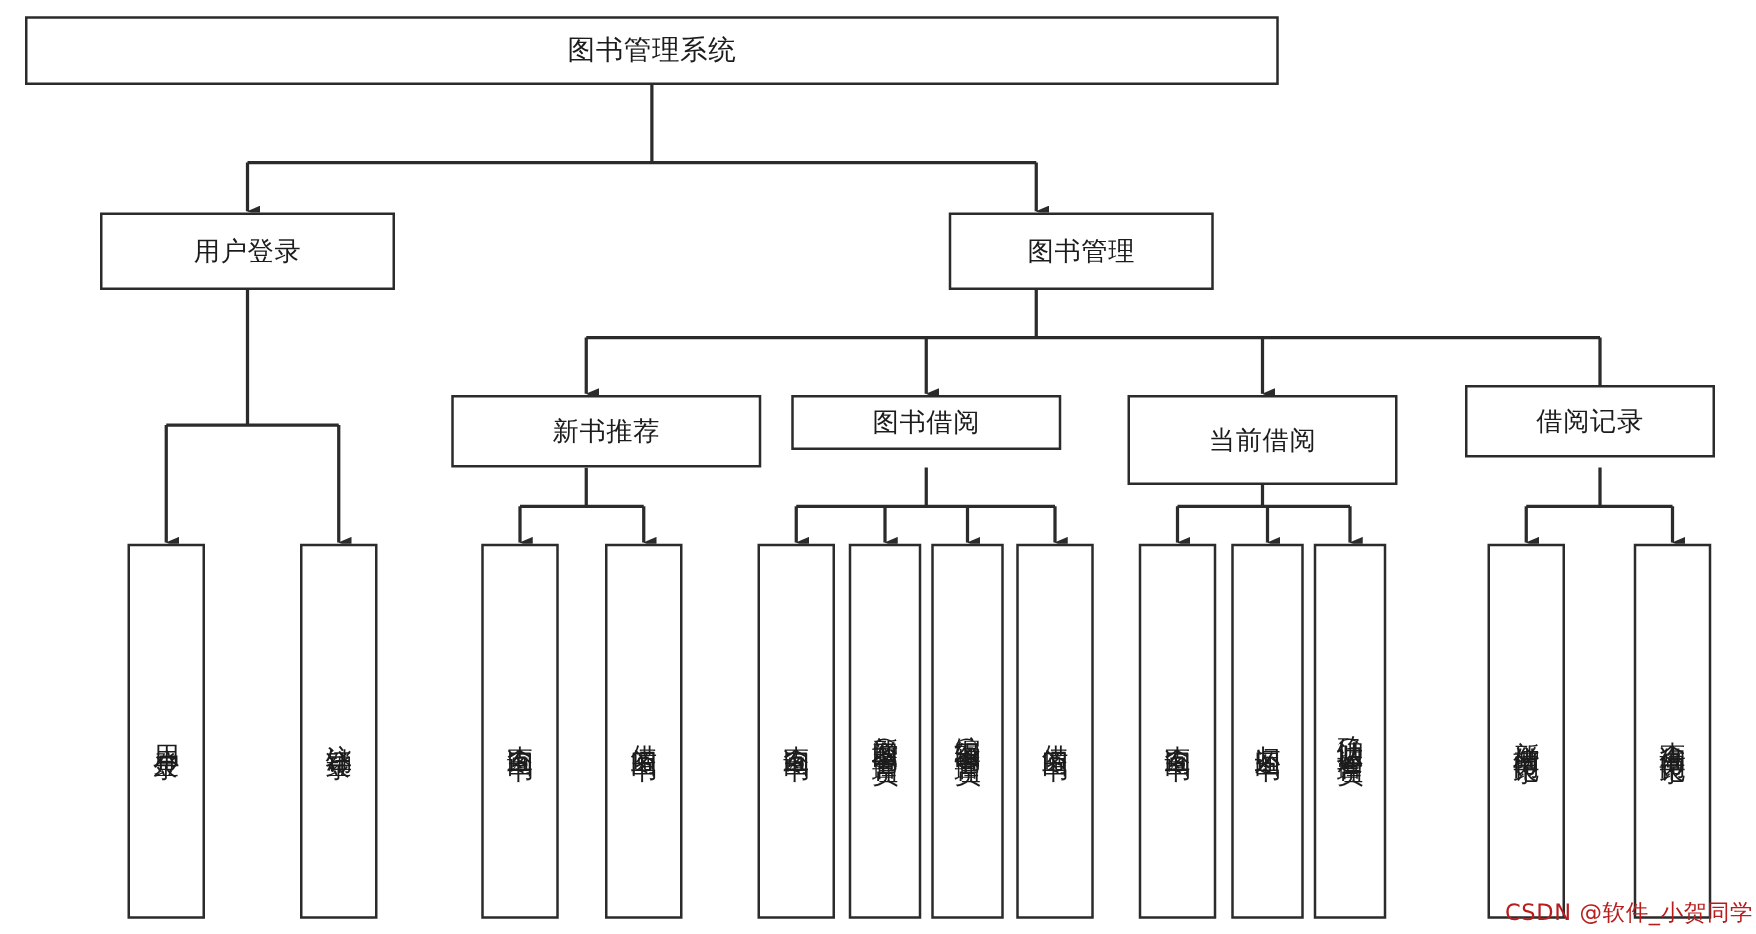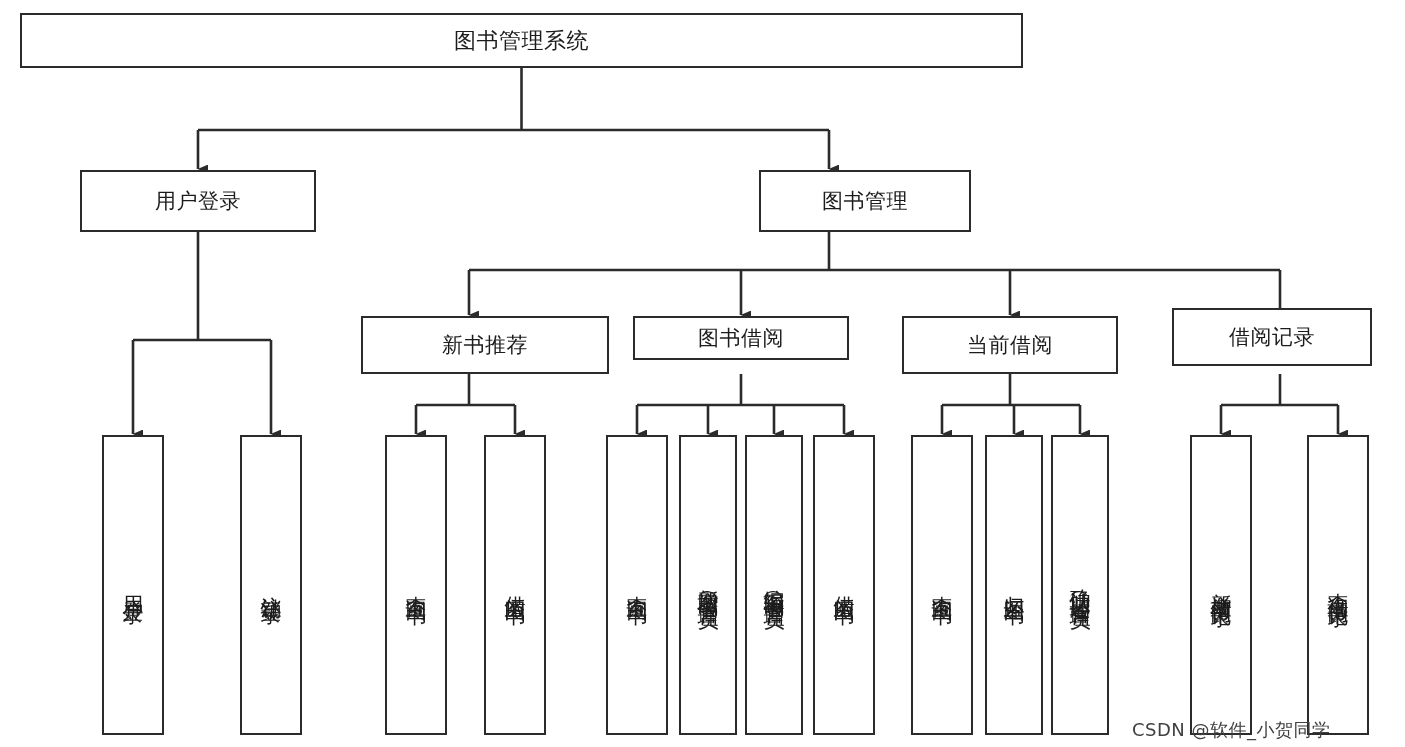--- a/index.html
+++ b/index.html
@@ -125,21 +125,21 @@
       </div>
       <div class="node horiz" style="left: 711px; top: 170px; width: 212px; height: 62px; margin-left: 48px;">
         <span class="node-label">图书管理</span>
       </div>
       <div class="node horiz" style="left: 361px; top: 316px; width: 248px; height: 58px;">
         <span class="node-label">新书推荐</span>
       </div>
       <div class="node horiz" style="left: 633px; top: 316px; width: 216px; height: 44px;">
         <span class="node-label">图书借阅</span>
       </div>
-      <div class="node horiz" style="left: 902px; top: 316px; width: 216px; height: 58px;">
+      <div class="node horiz" style="left: 902px; top: 316px; width: 216px; height: 72px;">
         <span class="node-label">当前借阅</span>
       </div>
       <div class="node horiz" style="left: 1172px; top: 308px; width: 200px; height: 58px;">
         <span class="node-label">借阅记录</span>
       </div>
       <div class="node vert" style="left: 102px; top: 435px; width: 62px; height: 300px;">
         <span class="node-label">用户登录</span>
       </div>
       <div class="node vert" style="left: 240px; top: 435px; width: 62px; height: 300px;">
         <span class="node-label">注销登录</span>
@@ -172,15 +172,15 @@
         <span class="node-label">确认归还（管理员）</span>
       </div>
       <div class="node vert" style="left: 1190px; top: 435px; width: 62px; height: 300px;">
         <span class="node-label">新增借阅记录</span>
       </div>
       <div class="node vert" style="left: 1307px; top: 435px; width: 62px; height: 300px;">
         <span class="node-label">查询借阅记录</span>
       </div>
     </div>
 
-  <div id="watermark" style="left: 1132px; top: 718px; color: #404040;">CSDN @软件_小贺同学</div>
+  <div id="watermark" style="left: 1204px; top: 718px; color: #b91c1c;">CSDN @软件_小贺同学</div>
 
 </div>
 
 </body></html>

